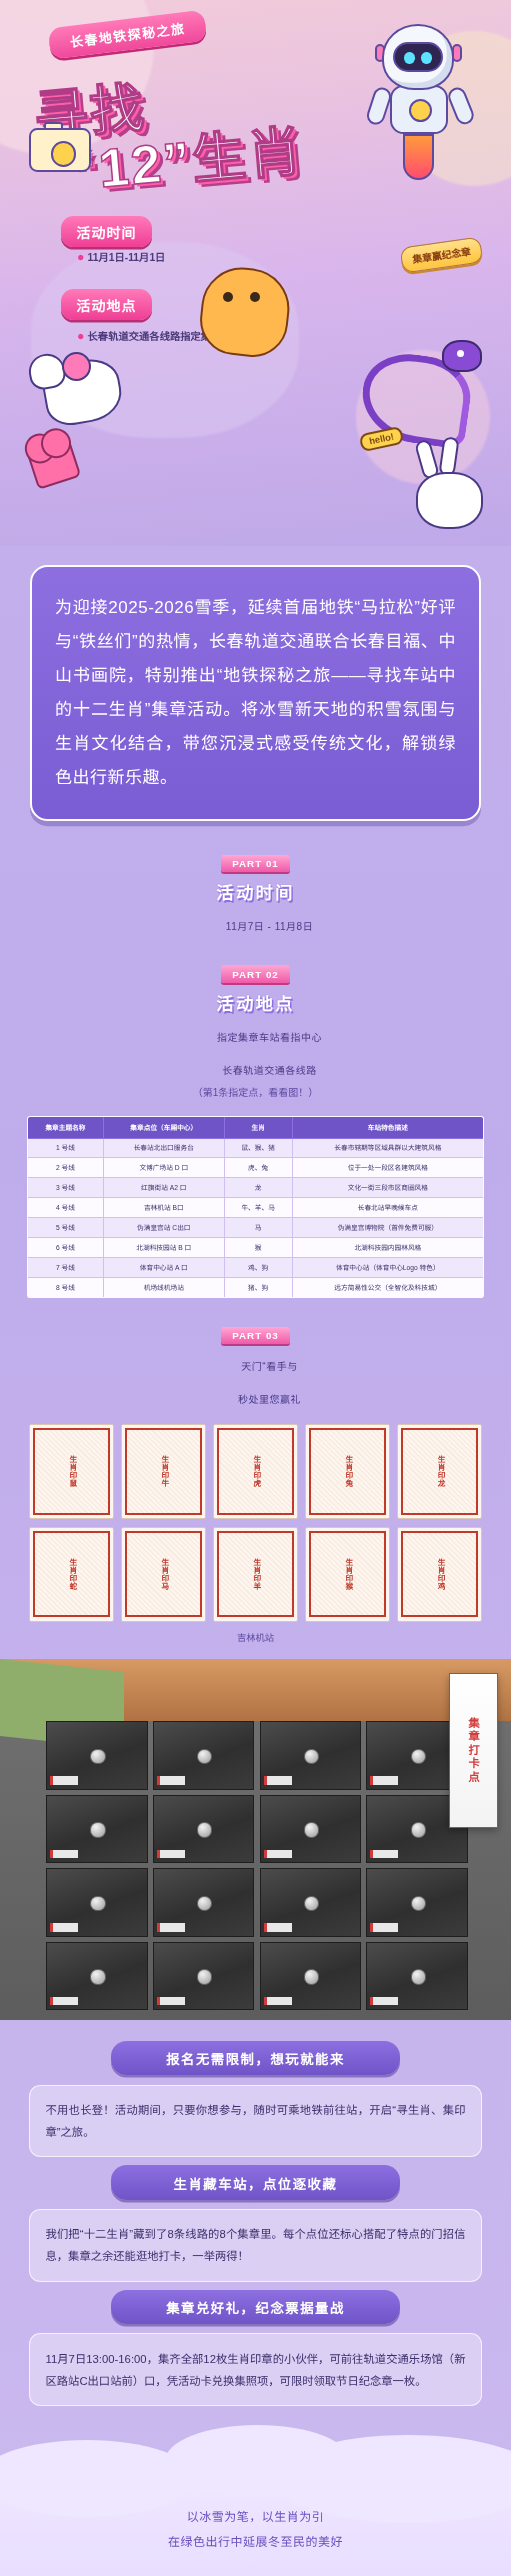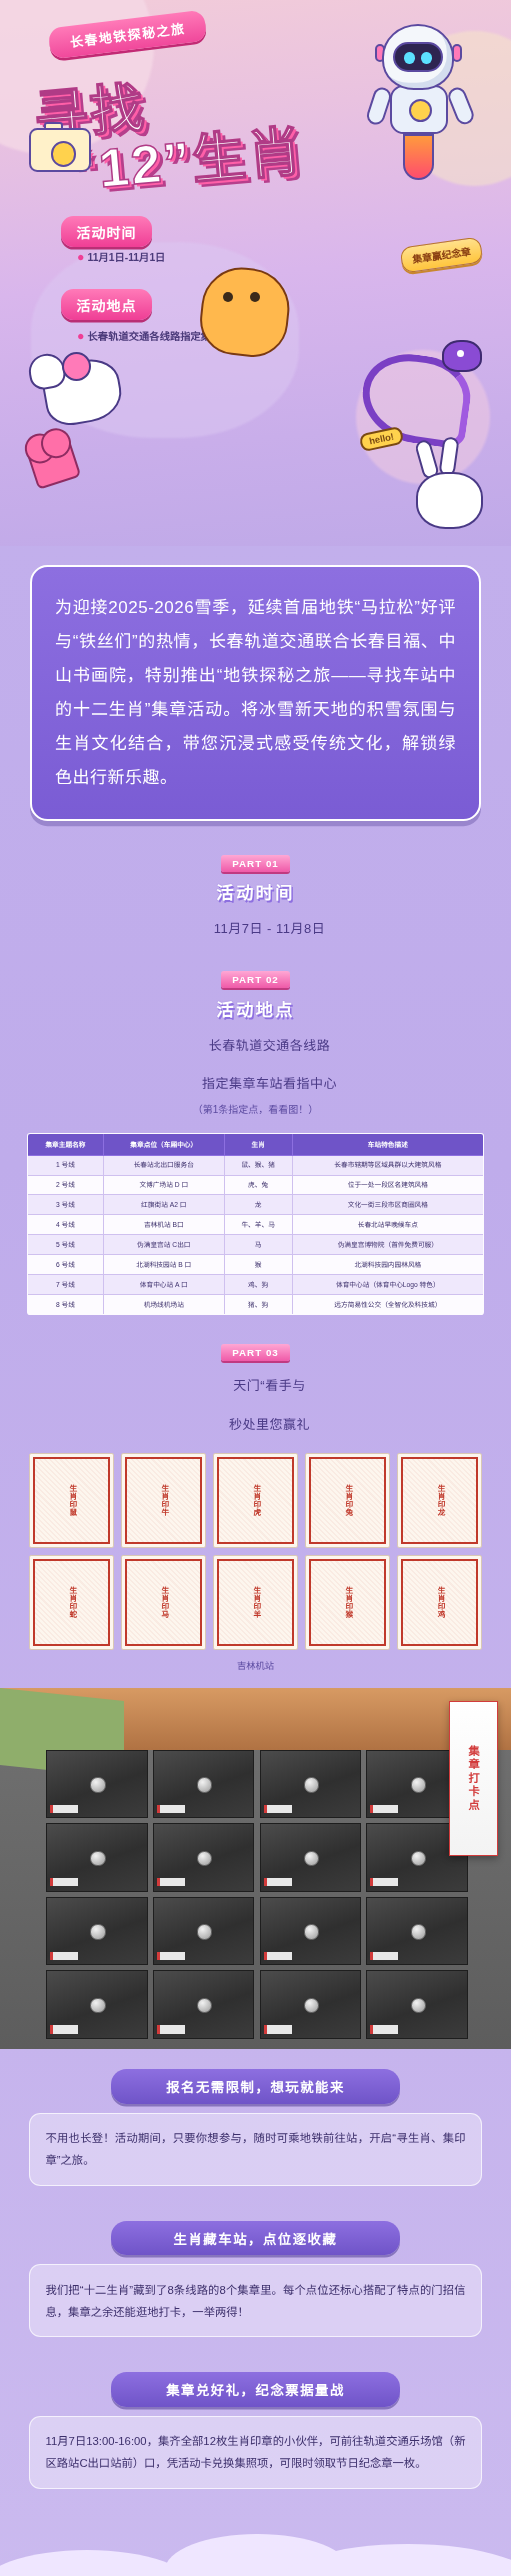--- a/index.html
+++ b/index.html
@@ -209,21 +209,21 @@
     box-shadow: 0 2.1px 0 #c03a81;
   }
   .sec-title {
     margin-top: 7.2px;
     color: #fff; font-weight: bold; font-size: 17.5px;
     letter-spacing: 2.1px;
     text-shadow: 1.5px 1.5px 0 #8d6fe0, 0 0 1px #7a5cd4;
   }
   .sec-body {
     margin-top: 13.4px;
-    color: #4a3a86; font-size: 13px; line-height: 1.9;
+    color: #4a3a86; font-size: 10px; line-height: 1.9;
     letter-spacing: 0.5px; padding-left: 28px;
   }
   .sec-note { color:#5b4aa0; font-size: 10px; margin-top: 4.1px;}
 
   
   .table-wrap { margin: 17.5px 27px 0; }
   table.zodiac {
     width: 100%; border-collapse: collapse;
     background: #fdfbff;
     font-size: 6.7px; color:#3c2f6b;
@@ -315,21 +315,21 @@
     background: linear-gradient(180deg,#ffffff,#f3f3f3);
     border: 1.5px solid #d23b3b;
     color:#d23b3b; font-weight:bold; font-size: 11.3px; letter-spacing:2.1px;
     writing-mode: vertical-rl; text-orientation: upright;
     display:flex; align-items:center; justify-content:center;
     box-shadow: 0 3.1px 7.2px rgba(0,0,0,.3);
   }
 
   
   .blocks { padding: 20.6px 29px 5.2px; }
-  .block { margin-bottom: 35px; }
+  .block { margin-bottom: 8px; }
   .block-head {
     background: linear-gradient(180deg,#8d6fe0,#6f54c8);
     color:#fff; font-weight:bold; font-size: 13.4px;
     text-align:center; padding: 7.2px 5.2px;
     border-radius: 15.5px;
     letter-spacing: 1.5px;
     box-shadow: 0 2.6px 0 rgba(70,50,140,.5);
     max-width: 289px; margin: 0 auto;
   }
   .block-body {
@@ -435,22 +435,22 @@
 
   <div class="sec">
     <div class="part-tag">PART 01</div>
     <div class="sec-title">活动时间</div>
     <div class="sec-body">11月7日 - 11月8日</div>
   </div>
 
   <div class="sec">
     <div class="part-tag">PART 02</div>
     <div class="sec-title">活动地点</div>
+    <div class="sec-body small">指定集章车站看指中心</div>
     <div class="sec-body">长春轨道交通各线路</div>
-    <div class="sec-body small">指定集章车站看指中心</div>
     <div class="sec-note">（第1条指定点，看看图！）</div>
   </div>
 
   <div class="table-wrap">
     <table class="zodiac">
       <thead>
         <tr>
           <th>集章主题名称</th>
           <th>集章点位（车厢中心）</th>
           <th>生肖</th>

